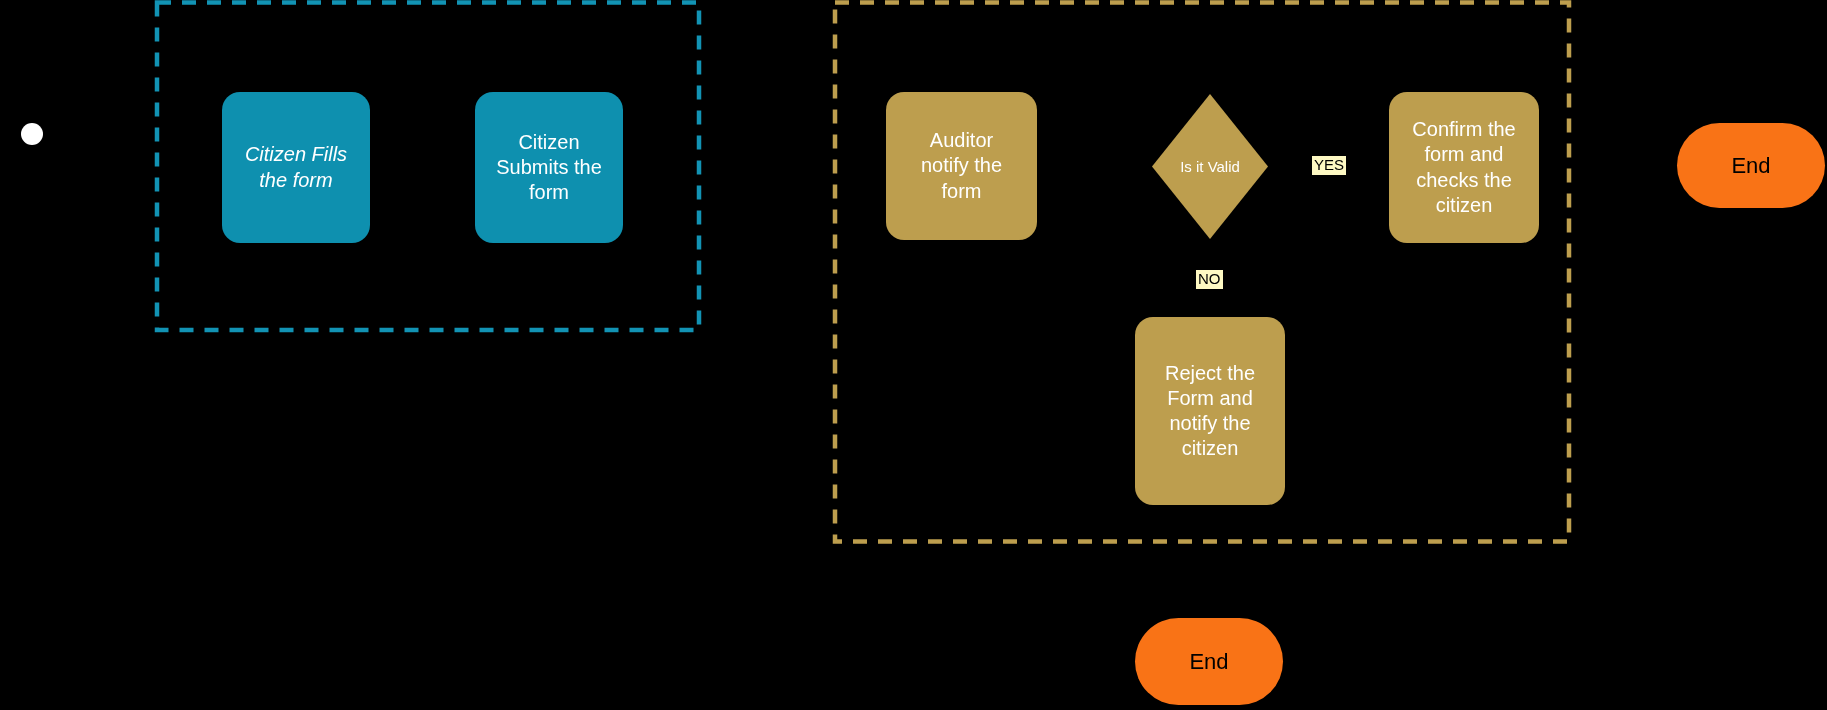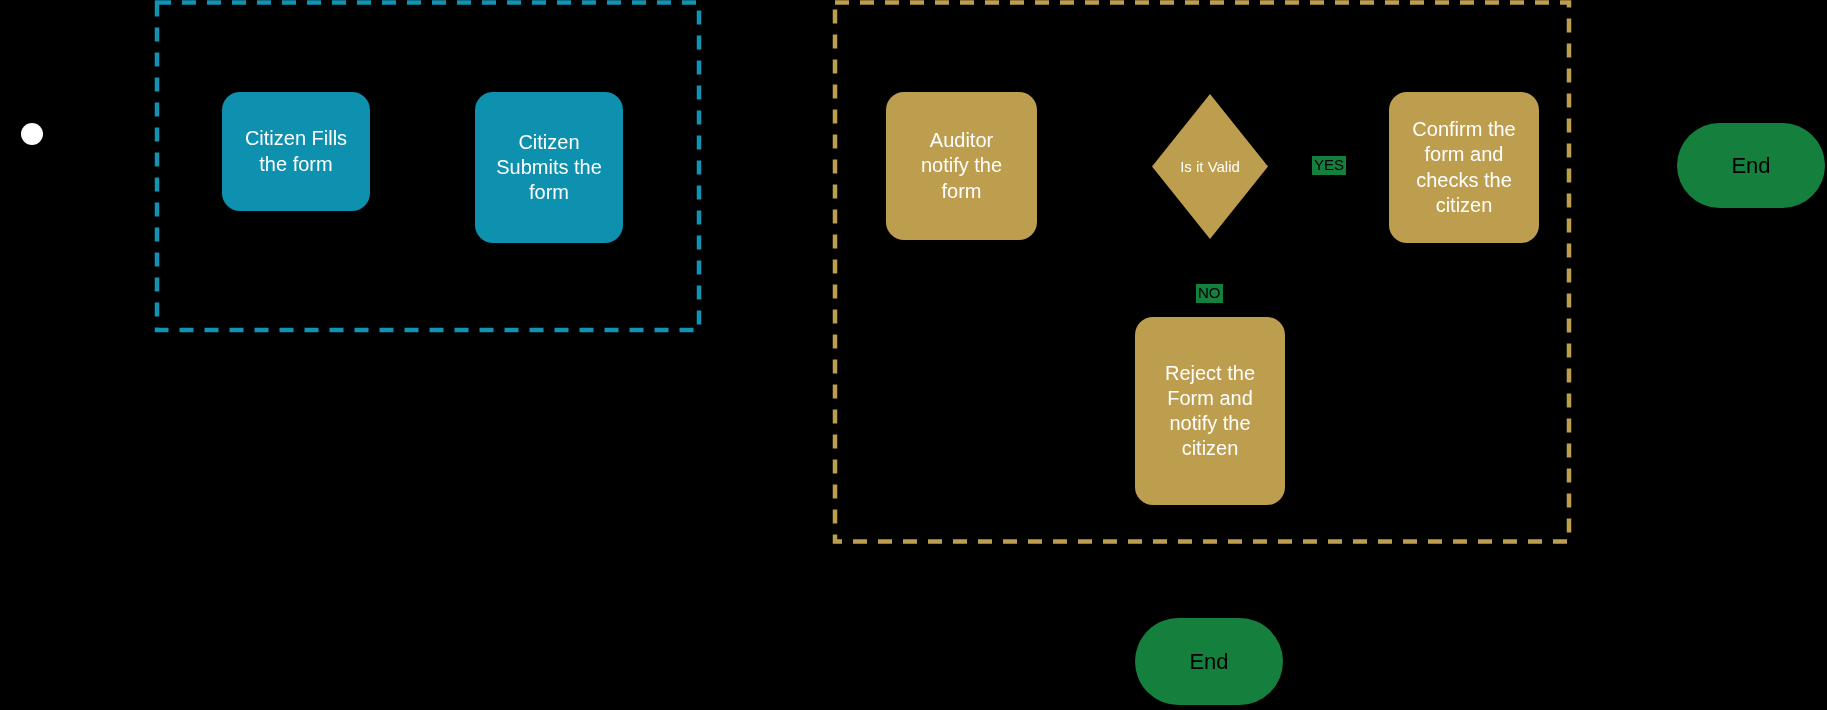--- a/index.html
+++ b/index.html
@@ -39,53 +39,53 @@
   }
   .teal-task { background: #0e90af; }
   .gold-task { background: #bd9e4e; }
   .diamond {
     background: #bd9e4e;
     clip-path: polygon(50% 0%, 100% 50%, 50% 100%, 0% 50%);
     color: #ffffff;
     font-size: 15px;
   }
   .terminal {
-    background: #15803d;
+    background: #f97316;
     color: #000000;
     border-radius: 44px;
     font-size: 22px;
   }
   .start-node {
     position: absolute;
     left: 21px;
     top: 123px;
     width: 22px;
     height: 22px;
     border-radius: 50%;
     background: #ffffff;
   }
   .edge-label {
     position: absolute;
-    background: #15803d;
+    background: #fef9c3;
     color: #000000;
     font-size: 15px;
     line-height: 1.25;
     padding: 0 2px;
   }
   
-  .n-fill    { left: 222px;  top: 92px;  width: 148px; height: 119px; }
+  .n-fill    { left: 222px;  top: 92px;  width: 148px; height: 151px; font-style: italic; }
   .n-submit  { left: 475px;  top: 92px;  width: 148px; height: 151px; }
   .n-auditor { left: 886px;  top: 92px;  width: 151px; height: 148px; }
   .n-diamond { left: 1152px; top: 94px;  width: 116px; height: 145px; }
   .n-confirm { left: 1389px; top: 92px;  width: 150px; height: 151px; }
   .n-reject  { left: 1135px; top: 317px; width: 150px; height: 188px; }
   .n-end-r   { left: 1677px; top: 123px; width: 148px; height: 85px; }
   .n-end-b   { left: 1135px; top: 618px; width: 148px; height: 87px; }
   .l-yes     { left: 1312px; top: 156px; }
-  .l-no      { left: 1196px; top: 284px; }
+  .l-no      { left: 1196px; top: 270px; }
 </style>
 </head>
 <body>
 
 <div class="canvas">
 
   <svg class="lanes-overlay" width="1827" height="710" viewBox="0 0 1827 710">
     <rect x="157" y="2.5" width="542" height="327.5" fill="none" stroke="#1293b4" stroke-width="4.5" stroke-dasharray="14 11"></rect>
     <rect x="835" y="2.5" width="734" height="539" fill="none" stroke="#bd9e4e" stroke-width="4.5" stroke-dasharray="14 11"></rect>
   </svg>

